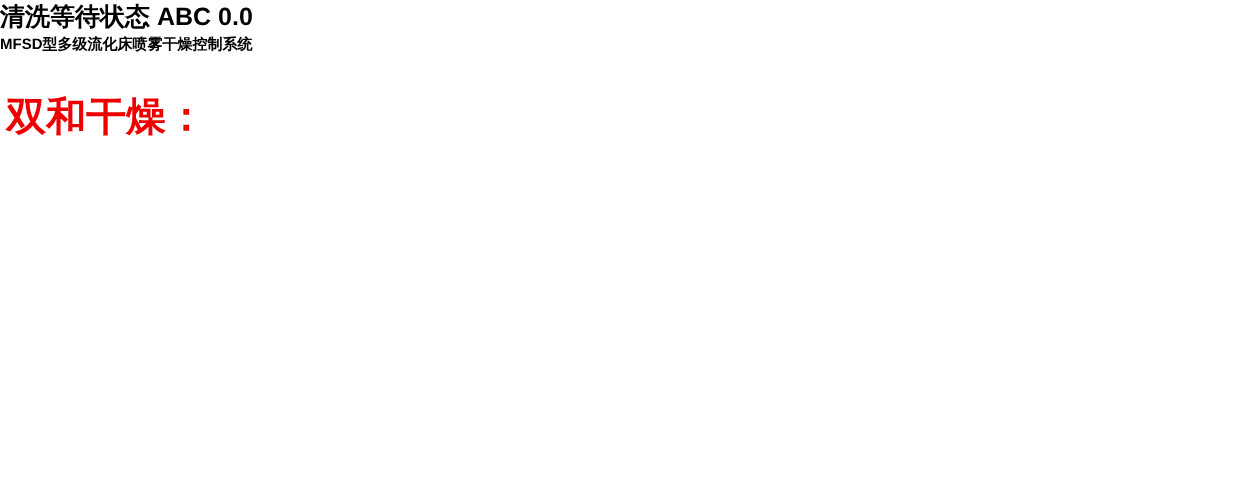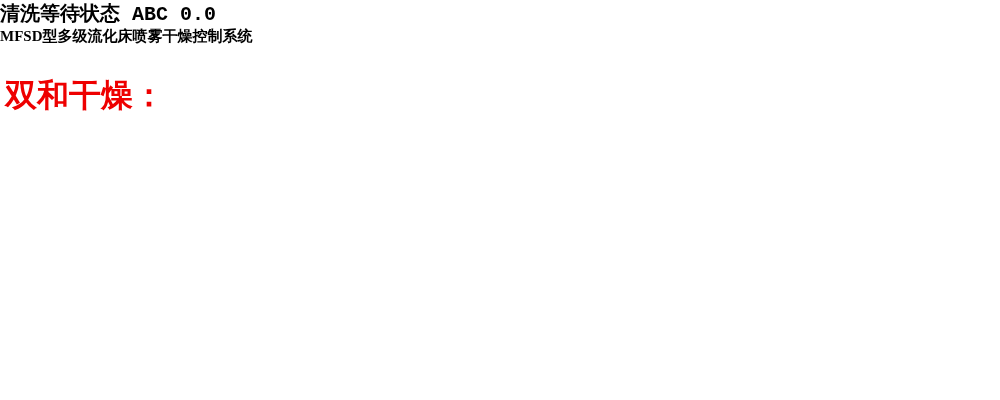--- a/index.html
+++ b/index.html
@@ -1,9 +1,9 @@
 <!DOCTYPE html>
 <html><head></head><body style="margin:0;background:#fff">
-<div style="font-family:Liberation Mono, monospace;font-size:20px;font-weight:bold">清洗等待状态 ABC 0.0</div>
-<div style="font-family:Liberation Serif, serif;font-size:15px;font-weight:bold">MFSD型多级流化床喷雾干燥控制系统</div>
+<div style="font-family:Liberation Sans, sans-serif;font-size:20px;font-weight:bold">清洗等待状态 ABC 0.0</div>
+<div style="font-family:Liberation Sans, sans-serif;font-size:12px;font-weight:bold">MFSD型多级流化床喷雾干燥控制系统</div>
 <svg width="600" height="80">
     <text x="5" y="60" font-family="Liberation Sans" font-size="32" font-weight="bold" fill="#e00" stroke="#fff" stroke-width="7" paint-order="stroke">双和干燥：</text>
   </svg>
 
 </body></html>

